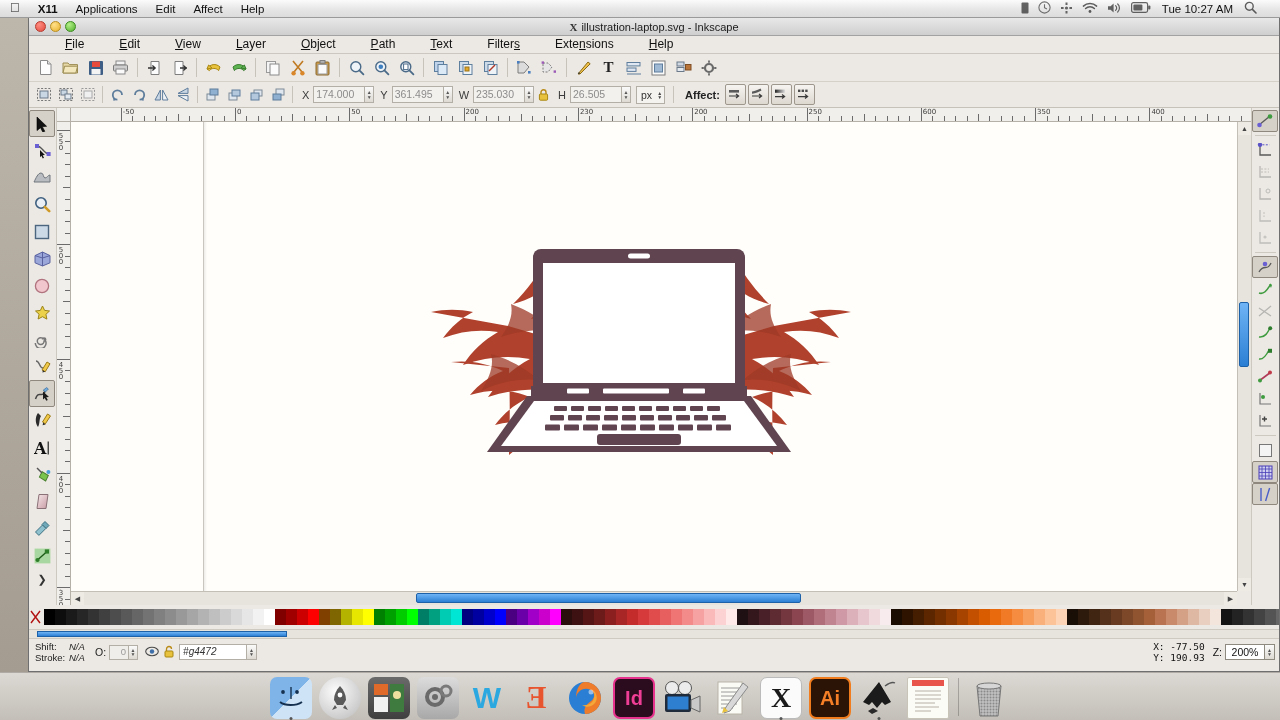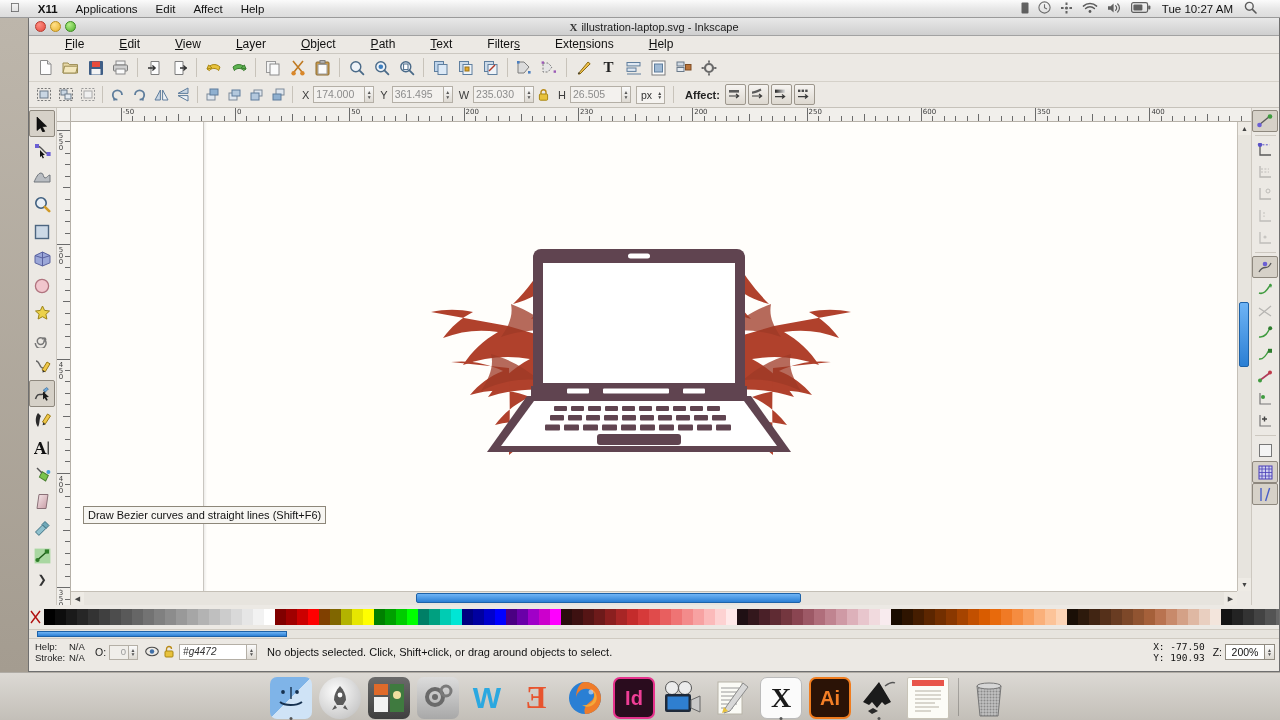--- a/index.html
+++ b/index.html
@@ -115,21 +115,21 @@
   #palette { flex:1; height:16px; display:flex; margin-left:2px; overflow:hidden; }
   #palette i { display:block; height:16px; flex:1 0 auto; width:11px; }
   .palX { width:13px; height:16px; position:relative; flex:0 0 13px; background:#ece9e4;}
   #paletteScroll { height:9px; background:#e7e4de; border-top:1px solid #cfcac1; position:relative;}
   #paletteScroll .th { position:absolute; left:8px; top:1px; height:6px; width:250px; background:linear-gradient(#6fb4f5,#2b7fd4); border:1px solid #1d62a8;}
 
   
   #status { height:27px; background:#ece9e4; border-top:1px solid #cfcac1; display:flex; align-items:center; font-size:10.5px; color:#111; }
   #status .fillstroke { width:62px; padding-left:6px; line-height:11px; font-size:9.5px; }
   #status .fillstroke b { font-weight:normal; display:inline-block; width:34px; color:#222; }
-  #status .na { color:#222; }
+  #status .na { color:#222;font-style:italic; }
   #status .olabel { margin-left:4px; color:#222; }
   #status .ofield { width:20px; height:15px; border:1px solid #b4afa6; background:#f0eeea; color:#999; font-size:9.5px; text-align:right; padding-right:2px; }
   #status .layerbox { width:68px; height:16px; border:1px solid #b4afa6; background:#fff; font-style:italic; font-size:10px; color:#333; padding-left:3px; line-height:14px;}
   #status .msg { margin-left:10px; font-size:11px; color:#111; }
   #status .coords { margin-left:auto; font-family:"DejaVu Sans Mono",monospace; font-size:9.5px; line-height:11px; color:#111; text-align:right;}
   #status .zlabel { margin:0 3px 0 8px; font-size:10.5px;}
   #status .zfield { width:40px; height:16px; border:1px solid #8f8a80; background:#fff; text-align:center; font-size:10.5px; line-height:14px;}
 
   
   #dock { position:absolute; left:0; bottom:0; width:1280px; height:48px;
@@ -942,21 +942,20 @@
           <div class="sbarrow" style="top:0;left:0;width:13px;height:13px;">▲</div>
           <div class="sbthumb" style="top:180px;left:1px;width:10px;height:65px;"></div>
           <div class="sbarrow" style="bottom:0;left:0;width:13px;height:13px;">▼</div>
         </div>
         <div id="hscroll">
           <div class="sbarrow" style="left:0;top:0;width:13px;height:13px;">◀</div>
           <div class="sbthumb" style="left:345px;top:1px;height:10px;width:385px;"></div>
           <div class="sbarrow" style="right:0;top:0;width:13px;height:13px;">▶</div>
         </div>
 
-        <div id="tooltip">Draw Bezier curves and straight lines (Shift+F6)</div>
       </div>
 
       <div id="rightdock">
         <div class="t sel">
           <svg width="16" height="14" viewBox="0 0 16 14">
               <path d="M2 11L13 2" stroke="#5a5a5a" stroke-width="1.3"></path>
               <circle cx="2.5" cy="11" r="2.3" fill="#6b5fd4"></circle>
               <circle cx="13" cy="2.5" r="2.3" fill="#3f9b3f"></circle>
             </svg>
         </div>
@@ -1187,21 +1186,21 @@
           <i title="#545454" style="background: rgb(84, 84, 84);"></i>
           <i title="#666666" style="background: rgb(102, 102, 102);"></i>
         </div>
     </div>
     <div id="paletteScroll">
       <div class="th"></div>
     </div>
 
     <div id="status">
       <div class="fillstroke">
-        <div><b>Help:</b><span class="na">N/A</span></div>
+        <div><b>Shift:</b><span class="na">N/A</span></div>
         <div><b>Stroke:</b><span class="na">N/A</span></div>
       </div>
       <span class="olabel">O:</span>
       <span style="display:flex;margin-left:3px;">
         <span class="ofield">0</span>
         <span style="width:9px;height:15px;border:1px solid #b4afa6;border-left:none;background:linear-gradient(#fafafa,#dedad3);display:flex;flex-direction:column;align-items:center;justify-content:center;">
           <span style="font-size:5px;line-height:4px;color:#555;">▲</span>
             <span style="font-size:5px;line-height:4px;color:#555;">▼</span>
         </span>
       </span>
@@ -1217,21 +1216,20 @@
             <rect x="1" y="6" width="8" height="6" rx="1" fill="#e8c23c" stroke="#a98712"></rect>
           </svg>
       </span>
       <span style="display:flex;margin-left:5px;">
         <span class="layerbox">#g4472</span>
         <span style="width:10px;height:16px;border:1px solid #b4afa6;border-left:none;background:linear-gradient(#fafafa,#dedad3);display:flex;flex-direction:column;align-items:center;justify-content:center;">
           <span style="font-size:5px;line-height:4px;color:#555;">▲</span>
             <span style="font-size:5px;line-height:4px;color:#555;">▼</span>
         </span>
       </span>
-      <span class="msg">No objects selected. Click, Shift+click, or drag around objects to select.</span>
       <span class="coords">
         <div><span>X:</span>&nbsp;<span>-77.50</span></div>
         <div><span>Y:</span>&nbsp;<span>190.93</span></div>
       </span>
       <span class="zlabel">Z:</span>
       <span style="display:flex;margin-right:4px;">
         <span class="zfield">200%</span>
         <span style="width:10px;height:16px;border:1px solid #8f8a80;border-left:none;background:linear-gradient(#fafafa,#dedad3);display:flex;flex-direction:column;align-items:center;justify-content:center;">
           <span style="font-size:5px;line-height:4px;color:#555;">▲</span>
             <span style="font-size:5px;line-height:4px;color:#555;">▼</span>

